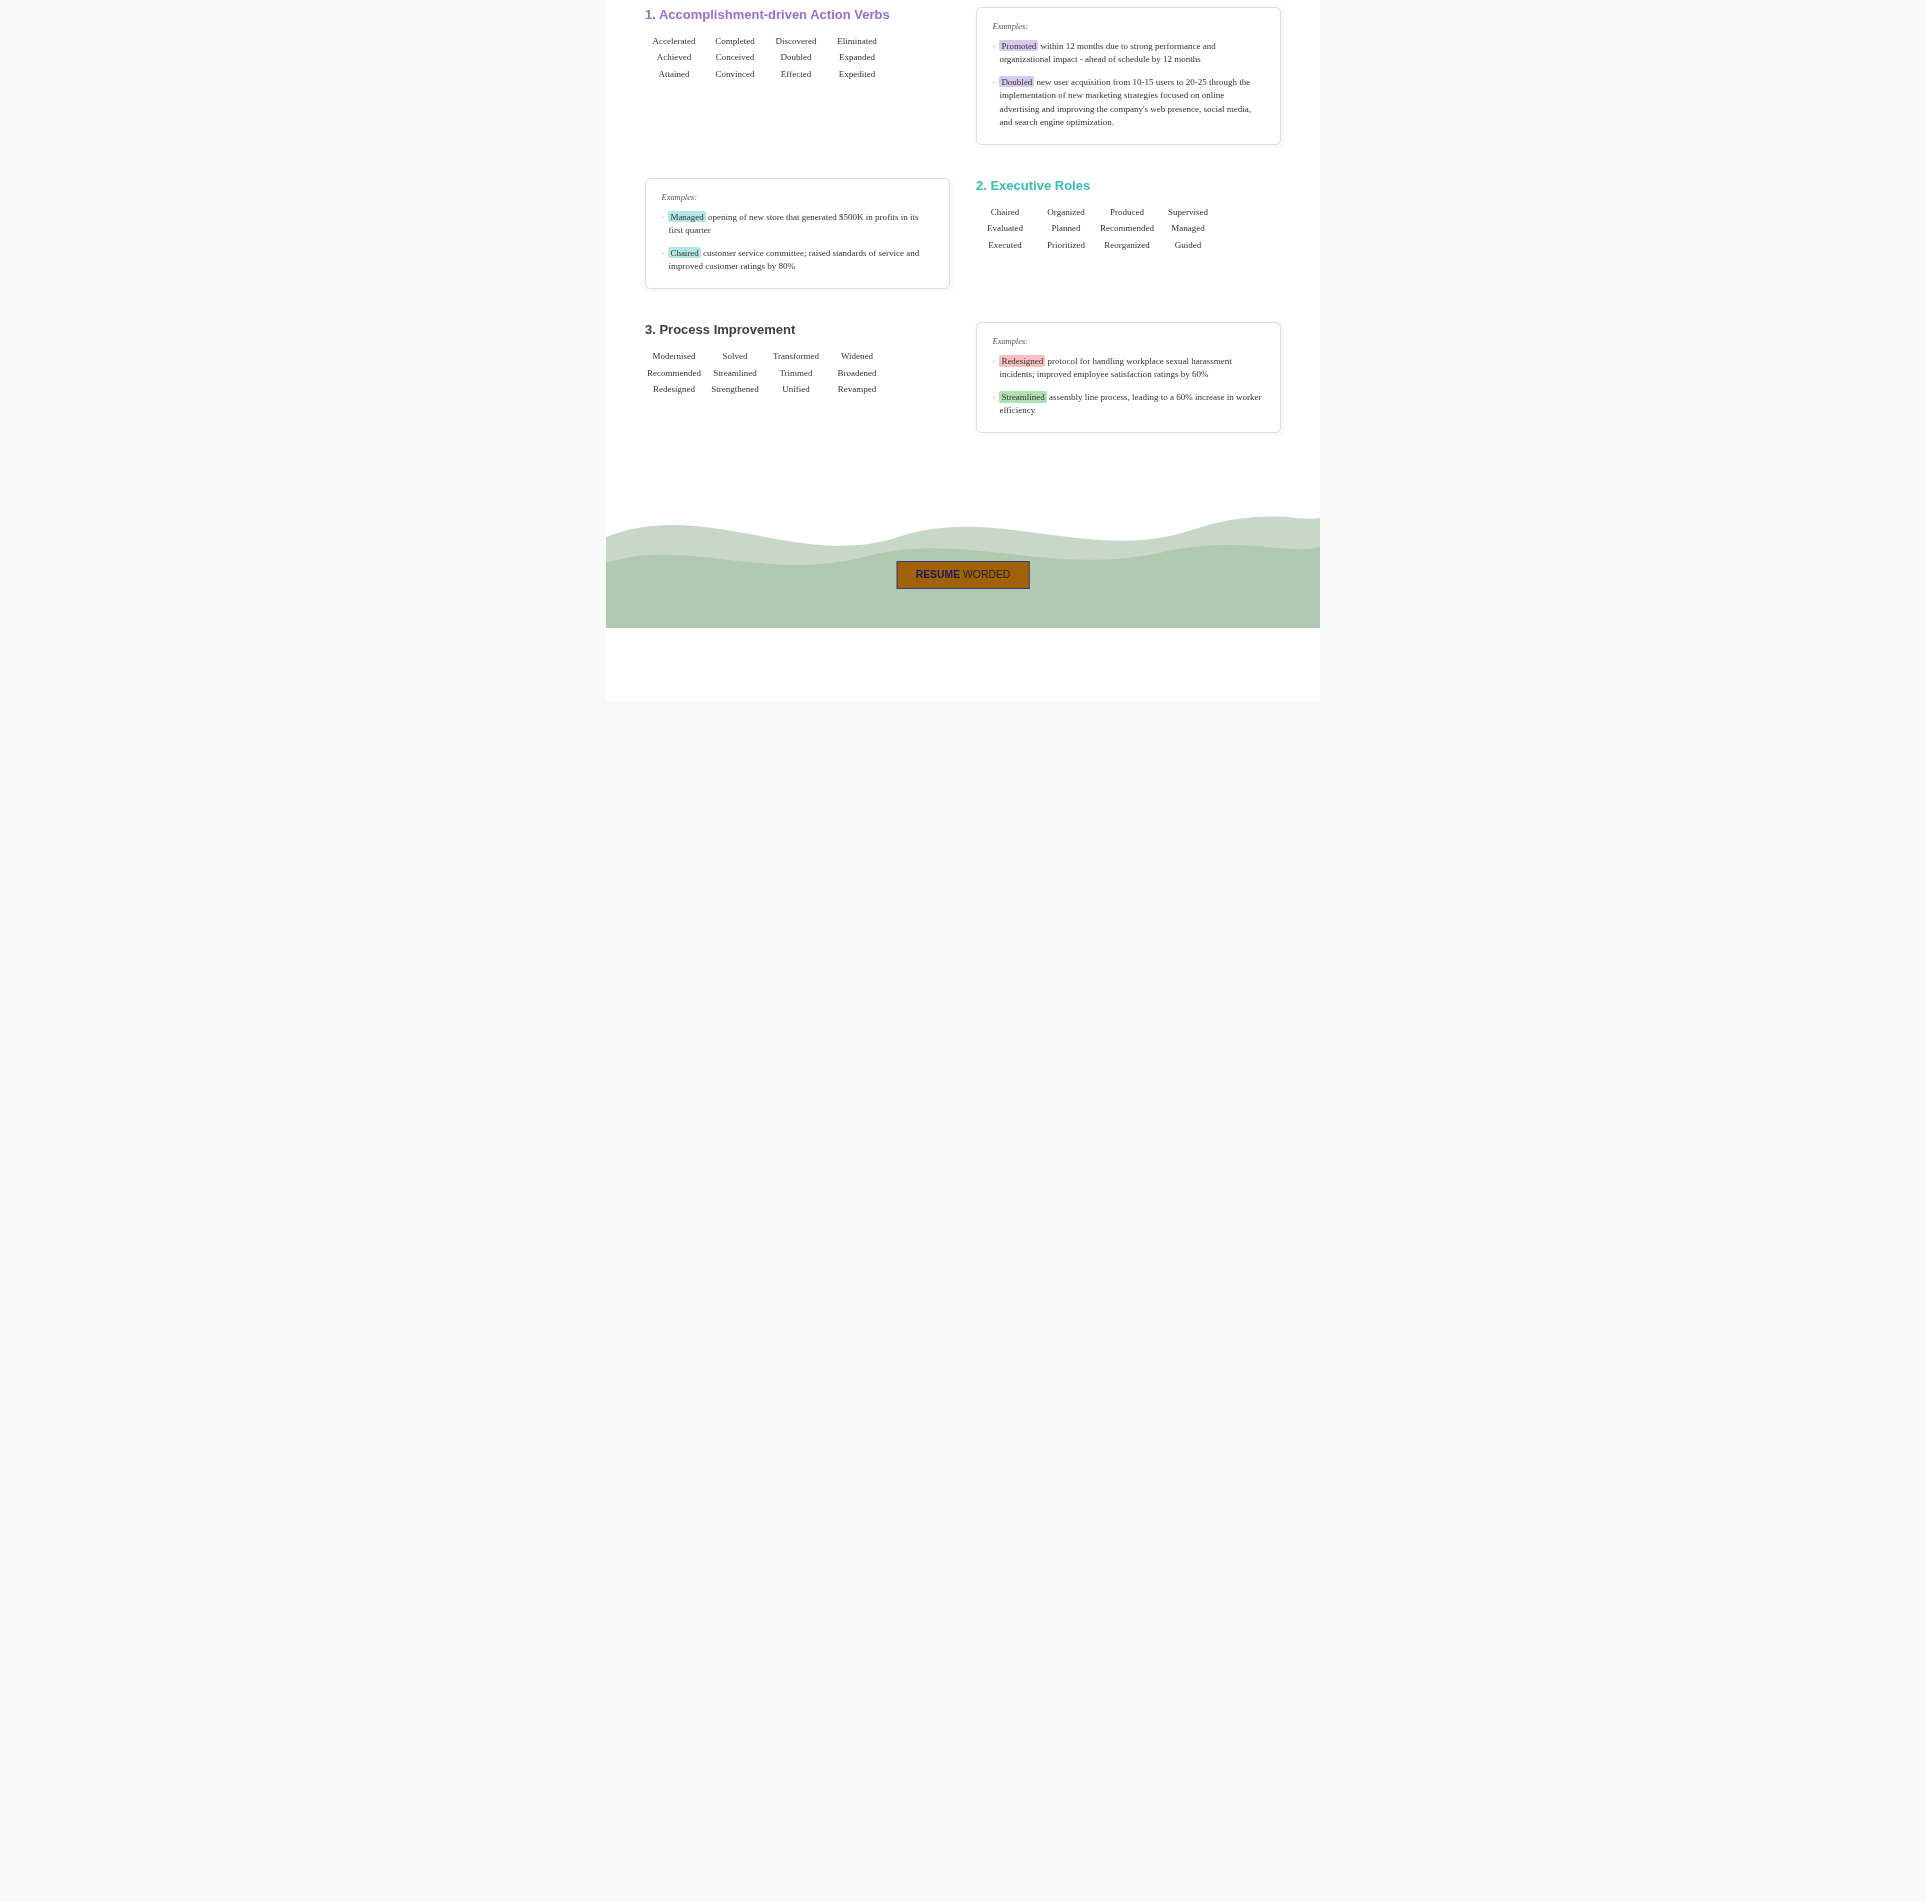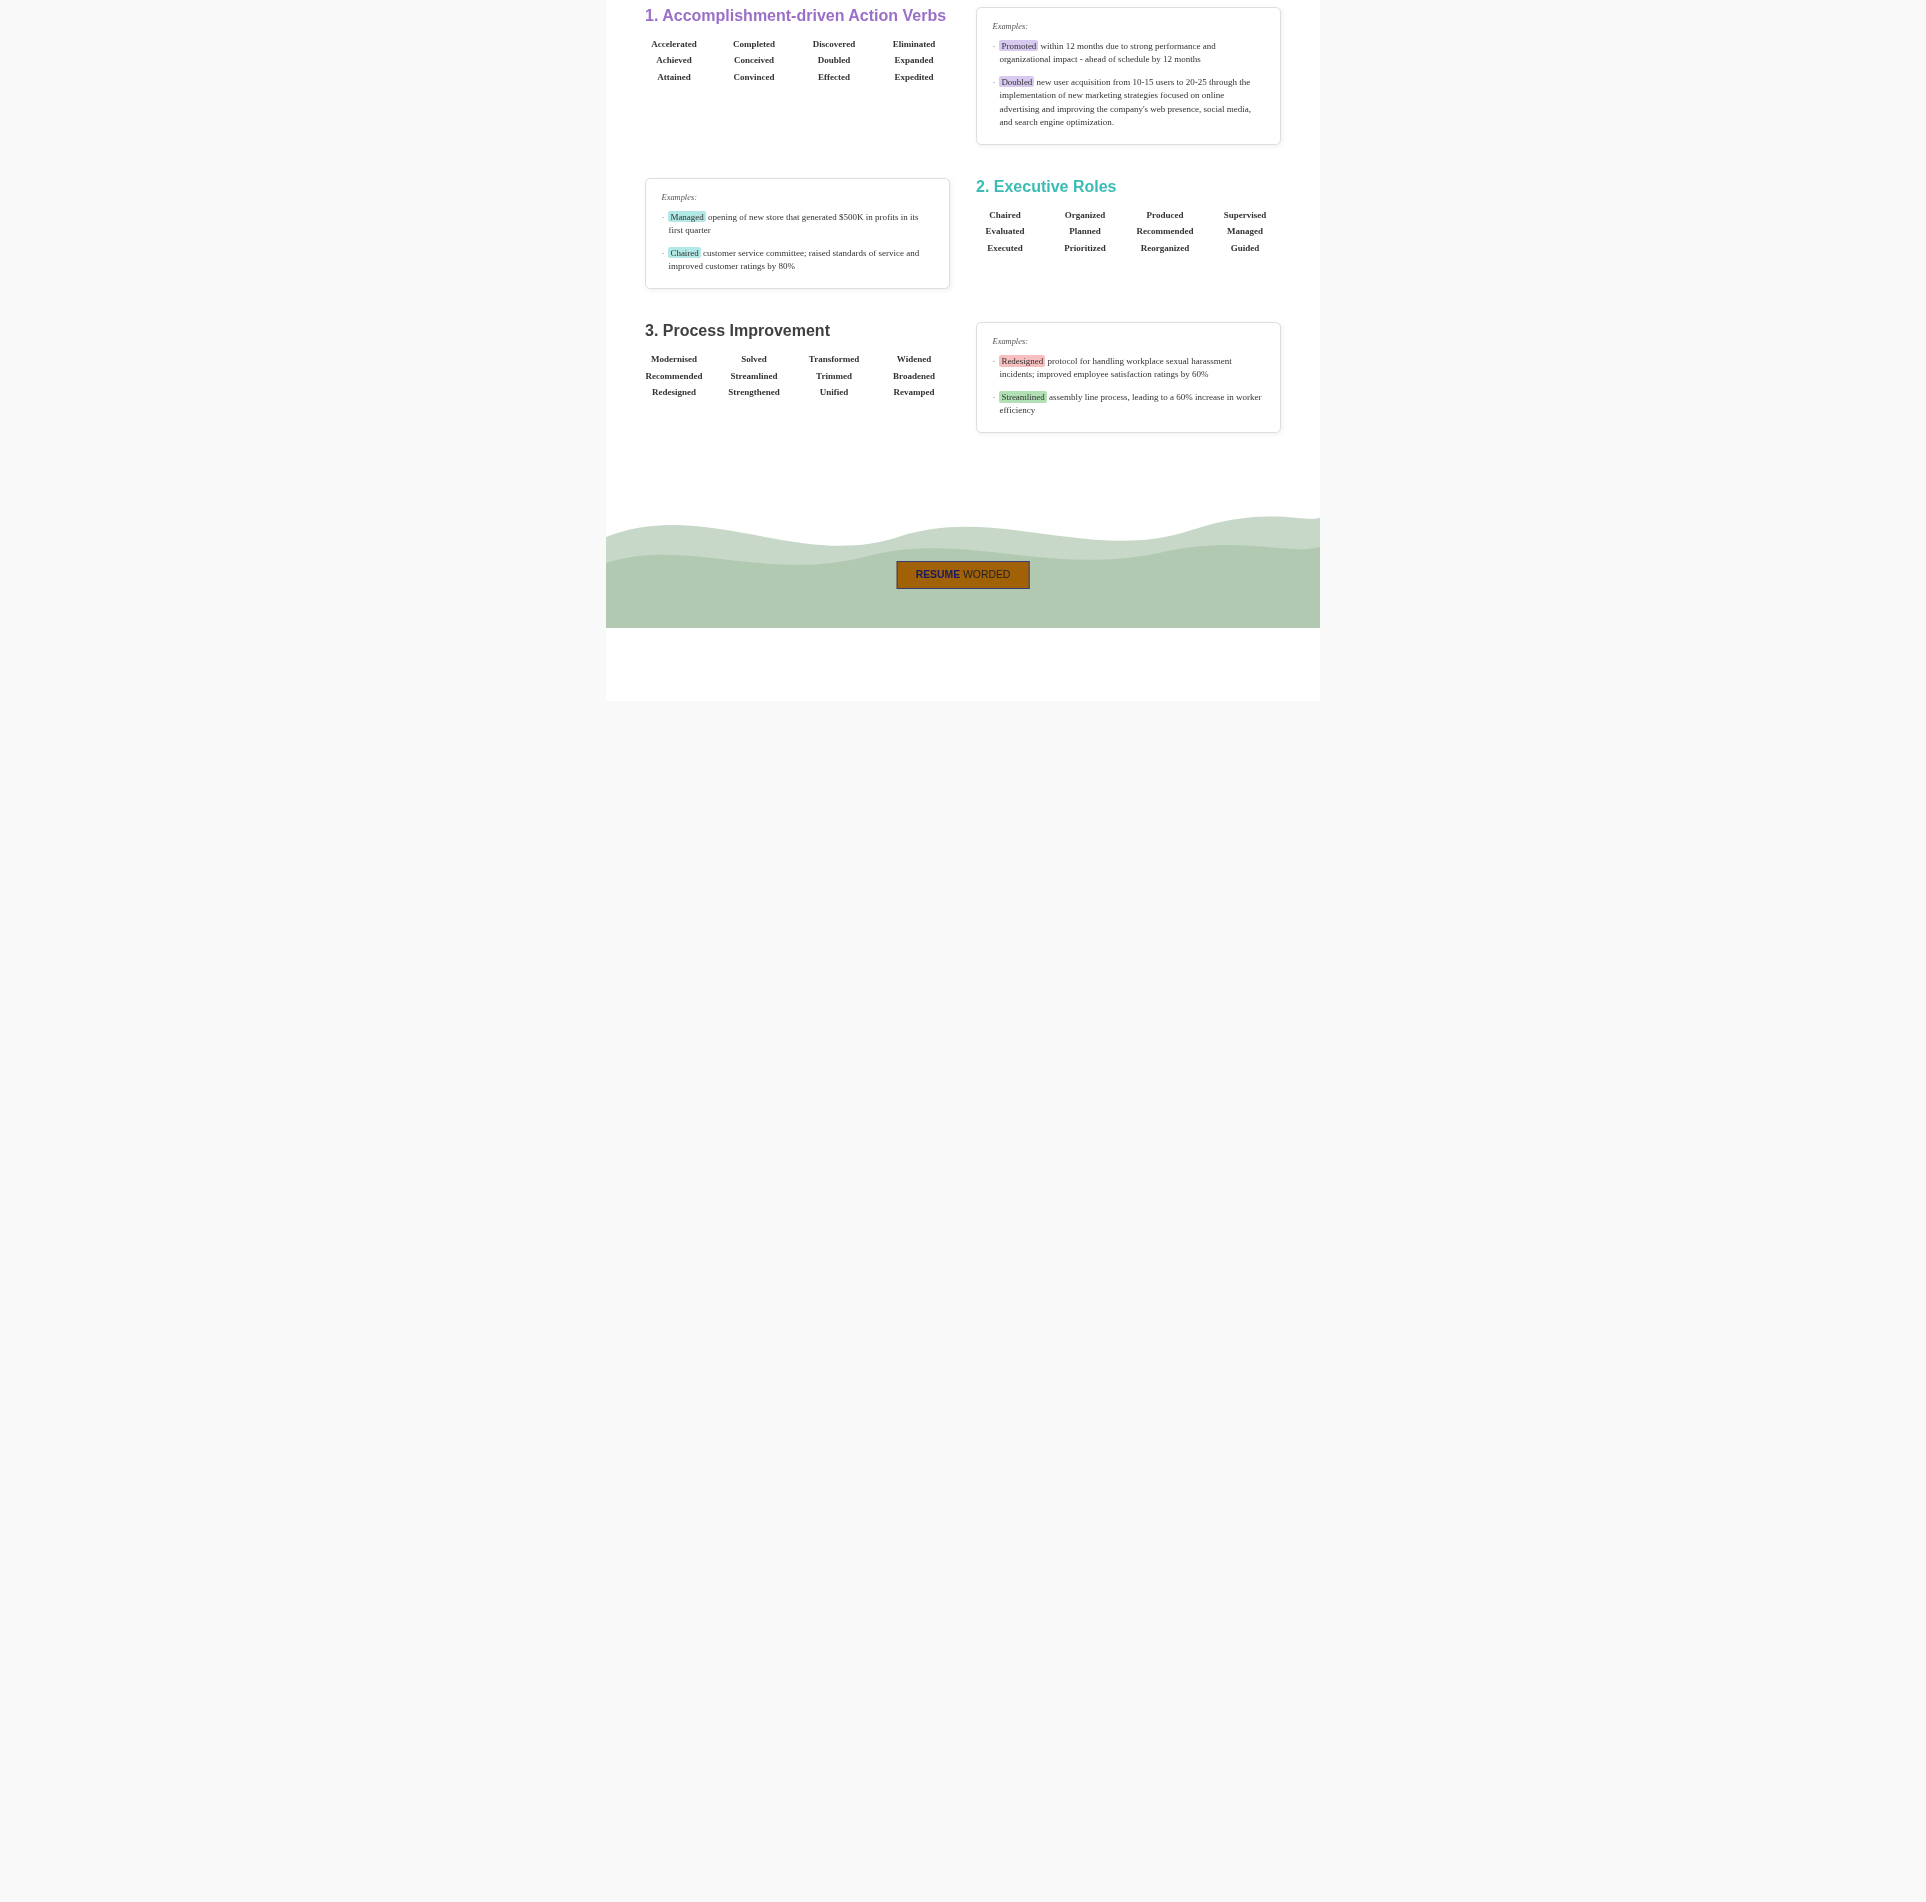--- a/index.html
+++ b/index.html
@@ -37,34 +37,33 @@
     .content {
       padding: 0 39px;
       display: grid;
       grid-template-columns: 1fr 1fr;
       gap: 19.5px 26px;
     }
 
     
     .section-title {
       font-family: 'Arial', sans-serif;
-      font-size: 16px;
+      font-size: 13px;
       font-weight: 700;
       margin-bottom: 11.7px;
     }
     .section-title.purple { color: #9b6fc7; }
     .section-title.teal { color: #3abcb4; }
     .section-title.orange { color: #404040; }
 
     
     .word-list {
       display: flex;
-      gap: 22px;
+      gap: 3px;
       flex-wrap: nowrap;
-      font-weight: bold;
     }
     .word-col {
       display: flex;
       flex-direction: column;
       align-items: center;
       min-width: 58px;
       font-size: 9px;
       color: #333;
       line-height: 1.8;
     }

